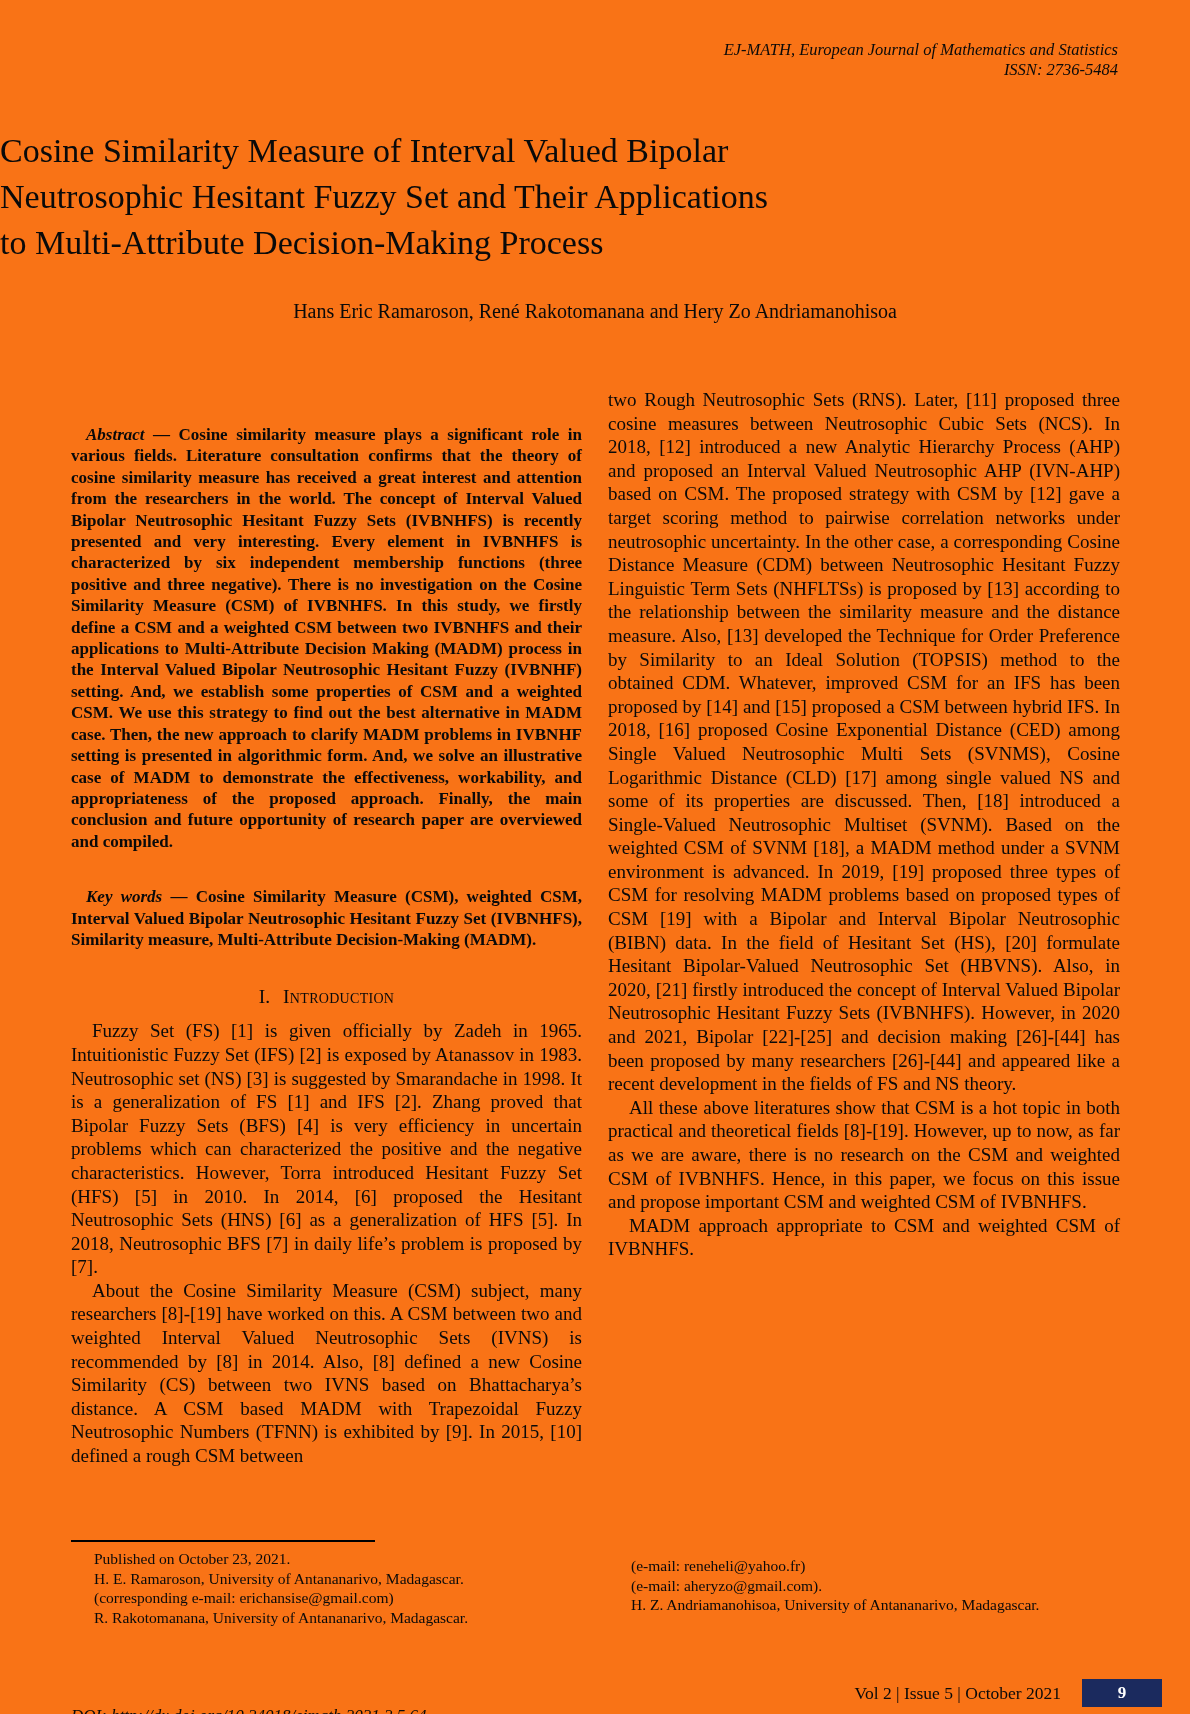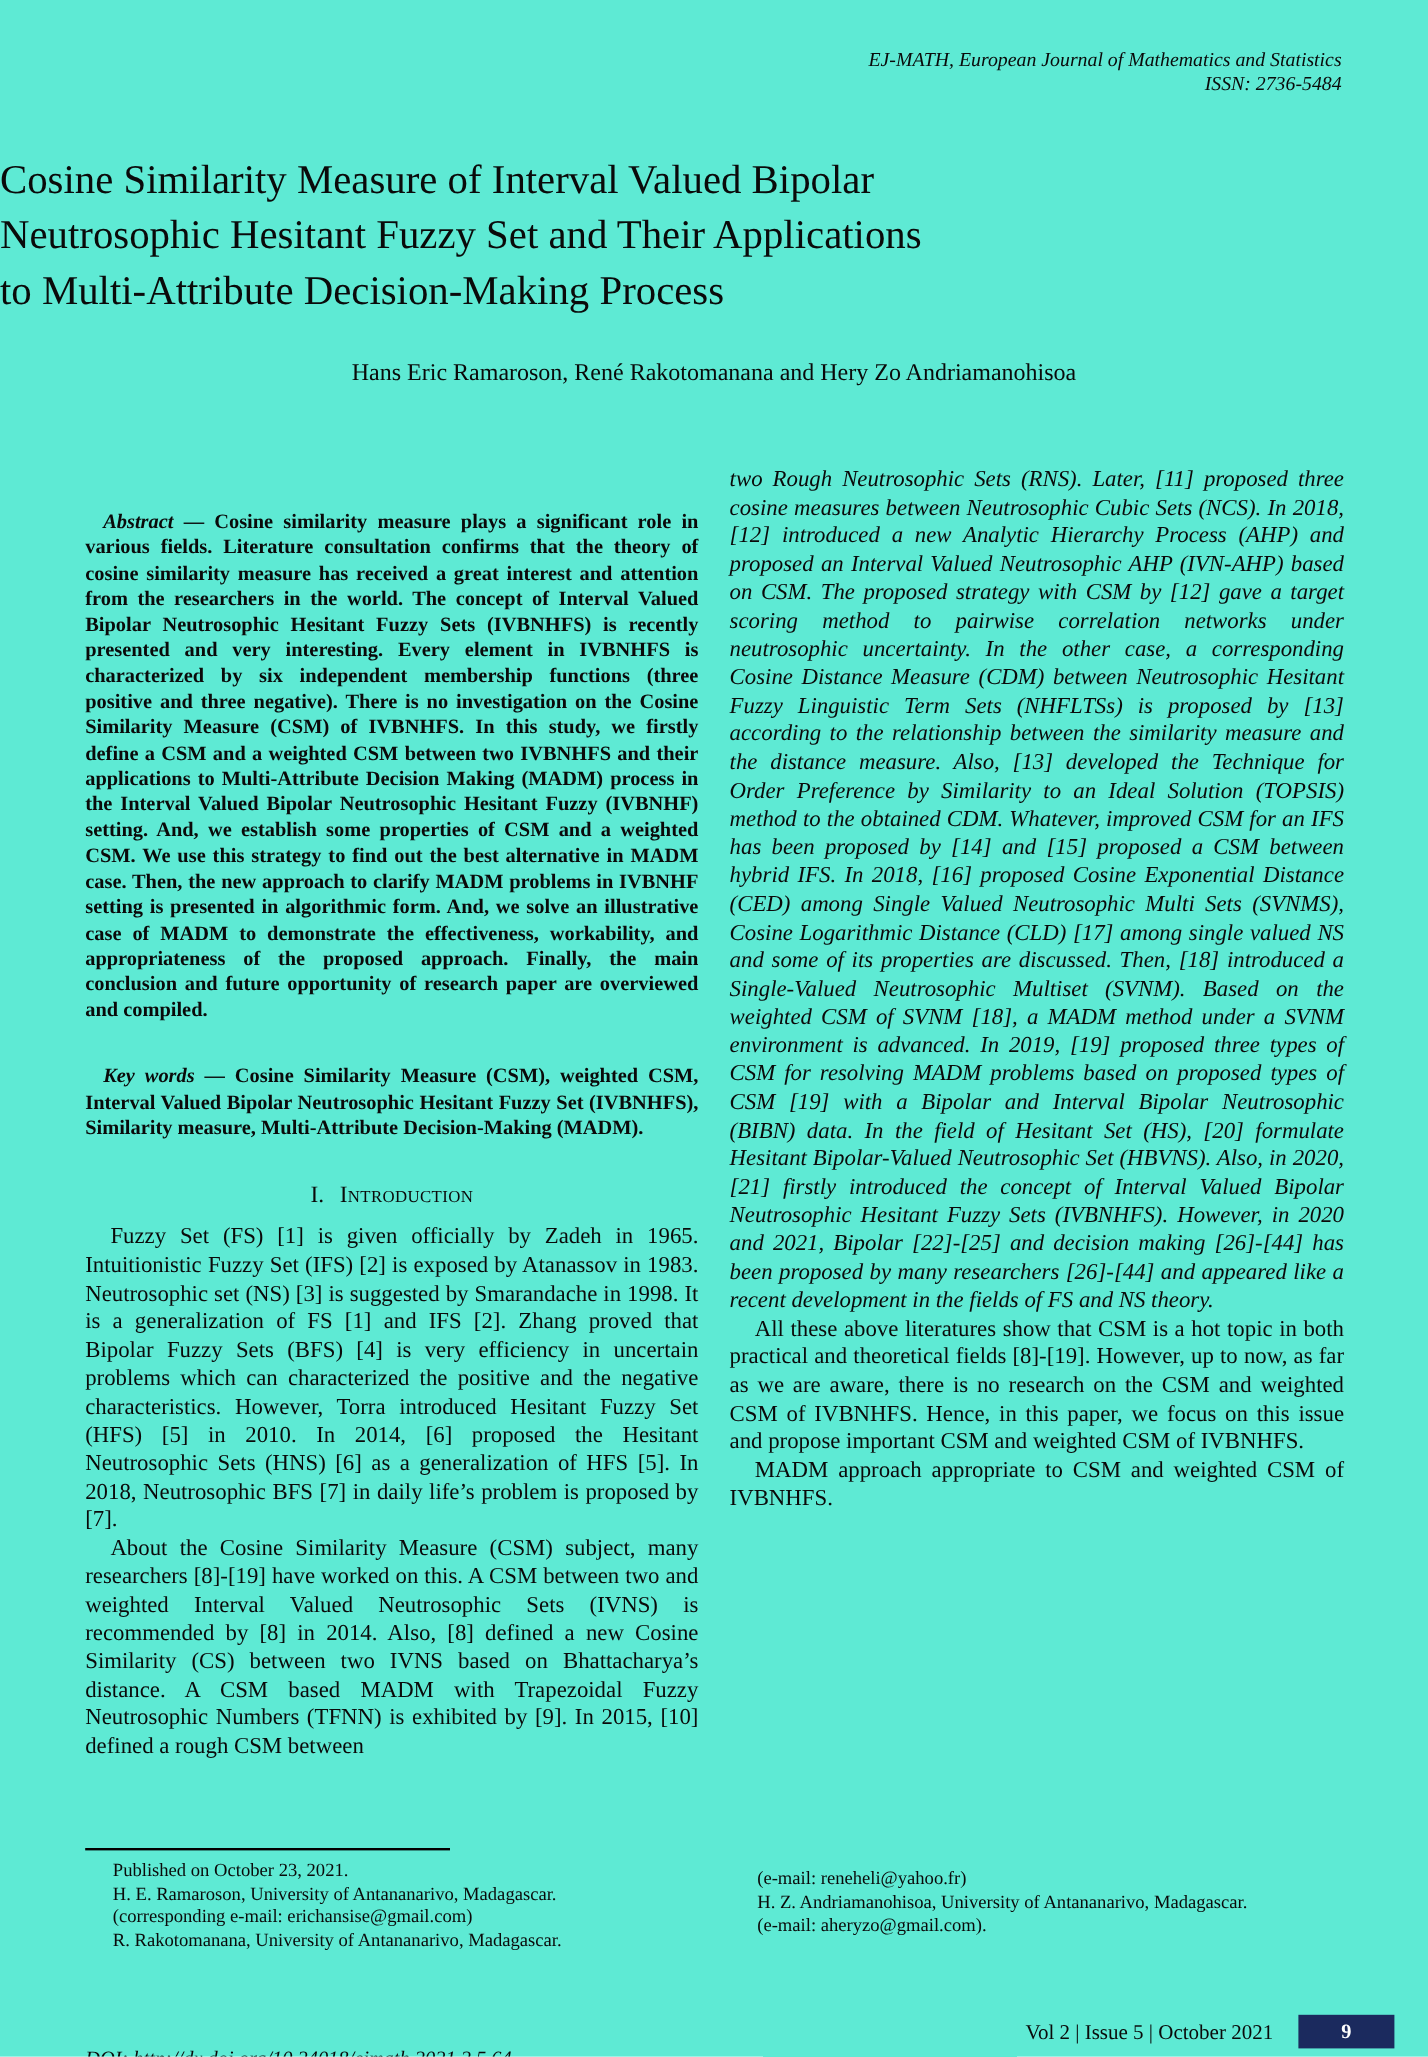--- a/index.html
+++ b/index.html
@@ -1,20 +1,20 @@
 <!DOCTYPE html>
 <html><head>
 <meta charset="utf-8">
 <style>
   html, body { margin: 0; padding: 0; background: #ffffff; }
   #page {
     position: relative;
     width: 1190px;
     height: 1714px;
-    background: #5eead4;
+    background: #f97316;
     color: #0a0a0a;
     font-family: "Liberation Serif", "DejaVu Serif", serif;
     overflow: hidden;
   }
 
   
   .journal-header {
     position: absolute;
     top: 40px;
     right: 72px;
@@ -71,21 +71,21 @@
   }
   .sec-num { margin-right: 13px; }
   .smallcaps { font-variant: small-caps; letter-spacing: 0.3px; }
 
   .body-par {
     font-size: 19px;
     line-height: 23.6px;
     text-align: justify;
     text-indent: 21px;
   }
-  .no-indent { text-indent: 0; font-style: italic; }
+  .no-indent { text-indent: 0; }
 
   .subsection-heading {
     margin-top: 16px;
     margin-bottom: 10px;
     padding-left: 16px;
     font-style: italic;
     font-size: 19.5px;
     font-weight: normal;
   }
   .sub-num { margin-right: 16px; }
@@ -185,22 +185,22 @@
   <div class="footnote-left">
     <div class="footnote-rule"></div>
     <div class="fn-line">Published on October 23, 2021.</div>
     <div class="fn-line">H. E. Ramaroson, University of Antananarivo, Madagascar.</div>
     <div class="fn-line">(corresponding e-mail: erichansise@gmail.com)</div>
     <div class="fn-line">R. Rakotomanana, University of Antananarivo, Madagascar.</div>
   </div>
 
   <div class="footnote-right">
     <div class="fn-line">(e-mail: reneheli@yahoo.fr)</div>
+    <div class="fn-line">(e-mail: aheryzo@gmail.com).</div>
     <div class="fn-line">H. Z. Andriamanohisoa, University of Antananarivo, Madagascar.</div>
-    <div class="fn-line">(e-mail: aheryzo@gmail.com).</div>
   </div>
 
   <div class="doi">DOI: http://dx.doi.org/10.24018/ejmath.2021.2.5.64</div>
 
   <div class="footer-right">
     <span class="issue-info">Vol 2 | Issue 5 | October 2021</span>
     <span class="page-number-box">9</span>
   </div>
 
 </div>

